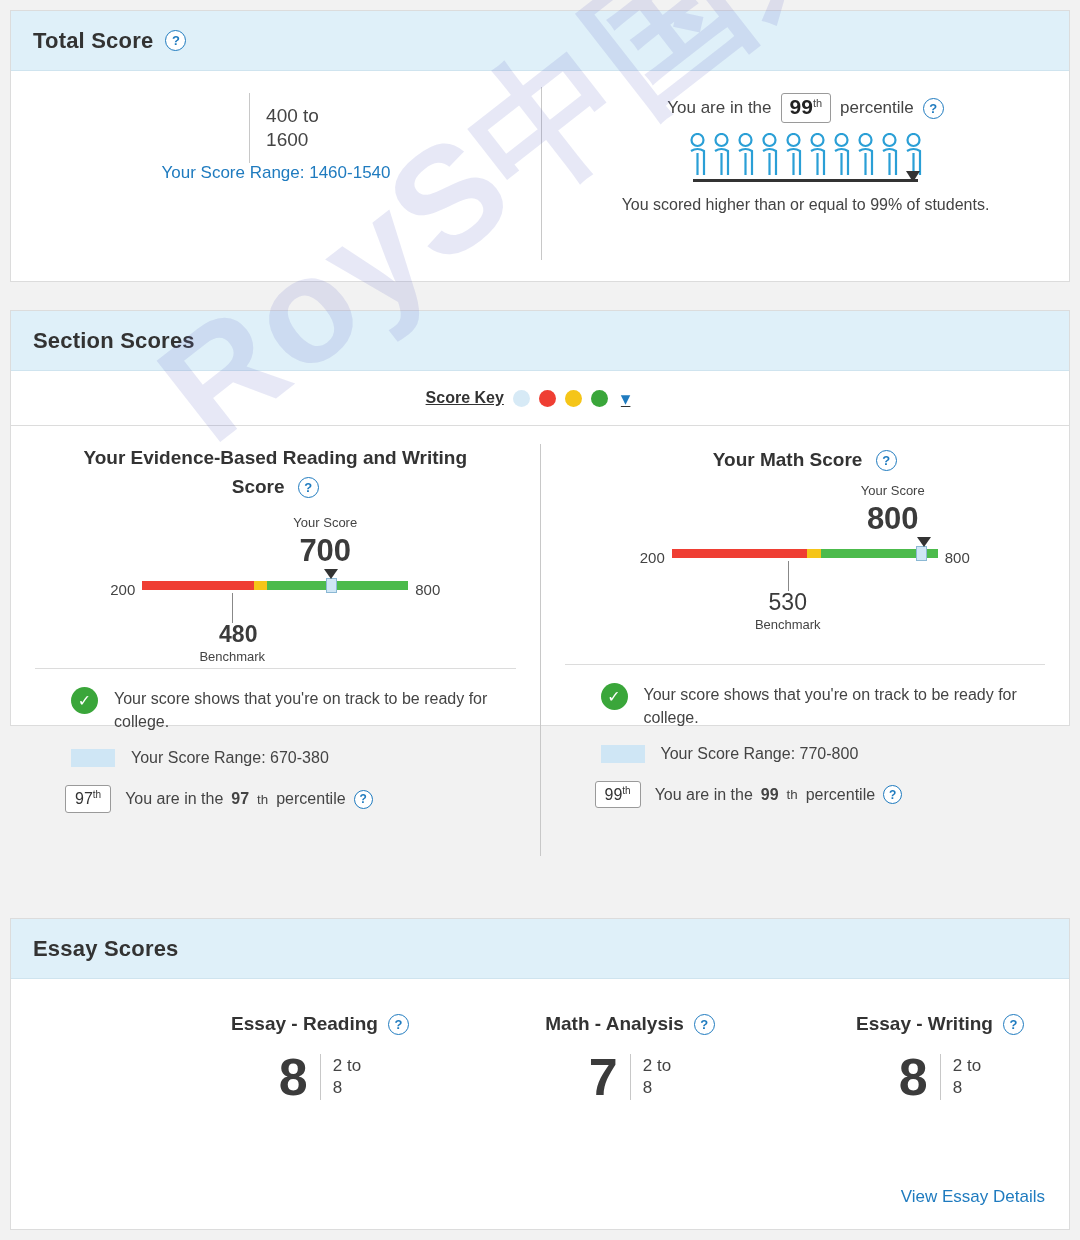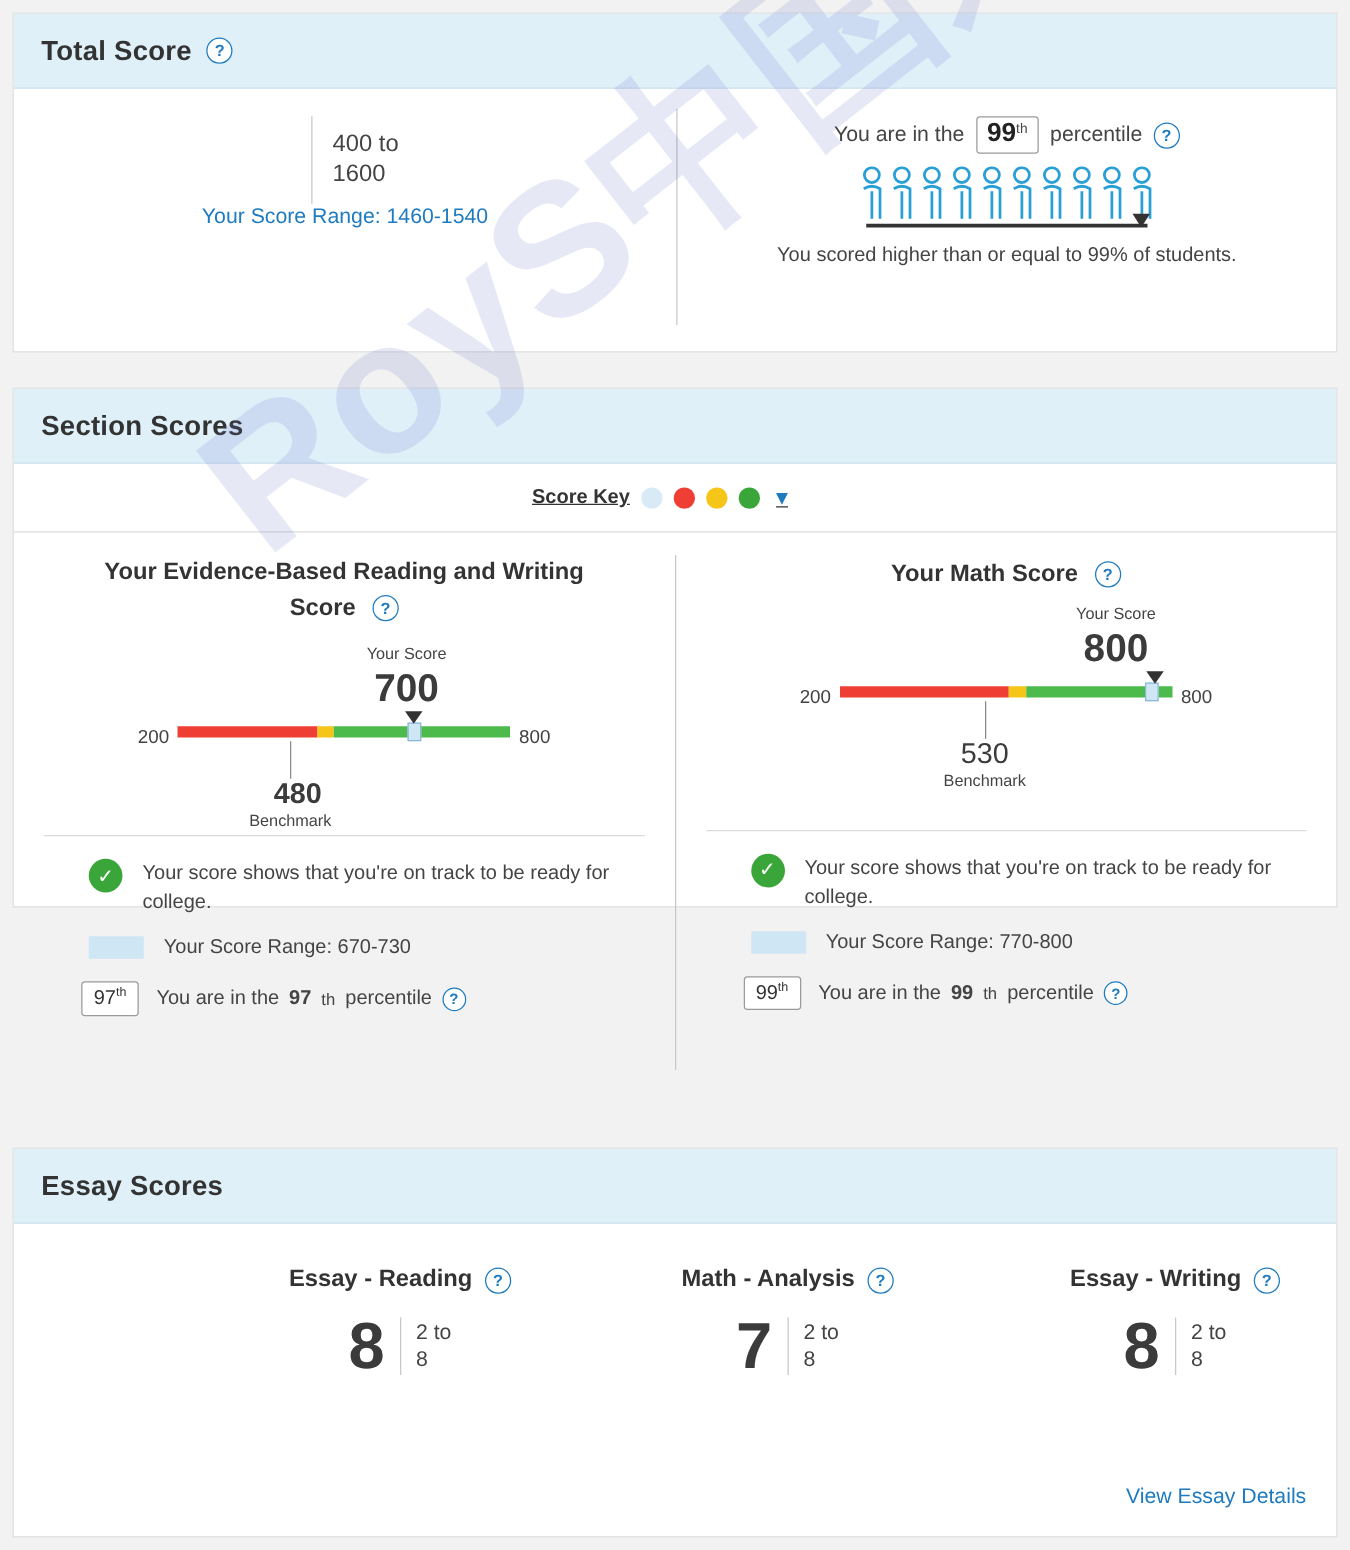--- a/index.html
+++ b/index.html
@@ -537,21 +537,21 @@
       </div>
 
       <div class="sec-divider"></div>
 
       <div class="ready-row">
         <span class="check-circle">✓</span>
         <span class="ready-text">Your score shows that you're on track to be ready for college.</span>
       </div>
       <div class="range-row">
         <span class="range-swatch"></span>
-        <span class="range-label">Your Score Range: 670-730</span>
+        <span class="range-label">Your Score Range: 670-380</span>
       </div>
       <div class="pctile-row">
         <span class="pctile-box"><span>97</span><sup>th</sup></span>
         <span class="pctile-text">
           <span>You are in the</span>
           <b>97</b>
             <sup>th</sup>
           <span>percentile</span>
           <span class="help small">?</span>
         </span>

